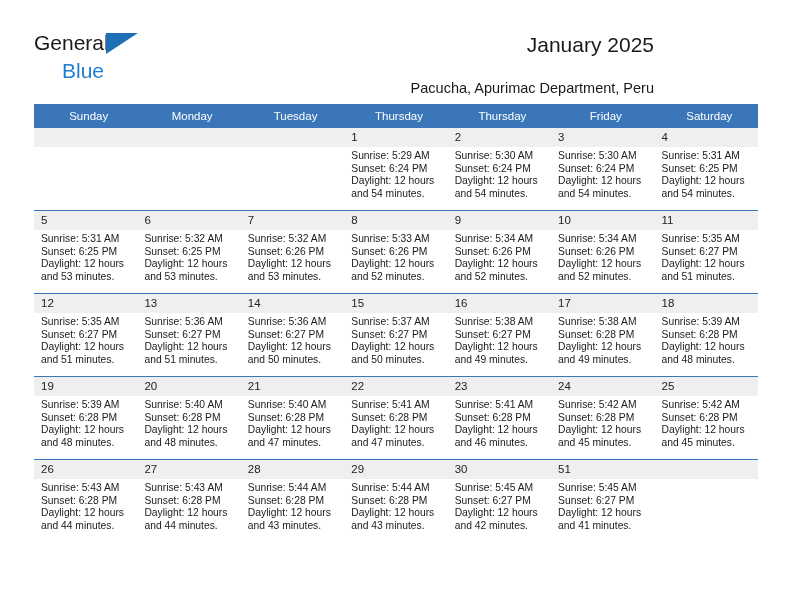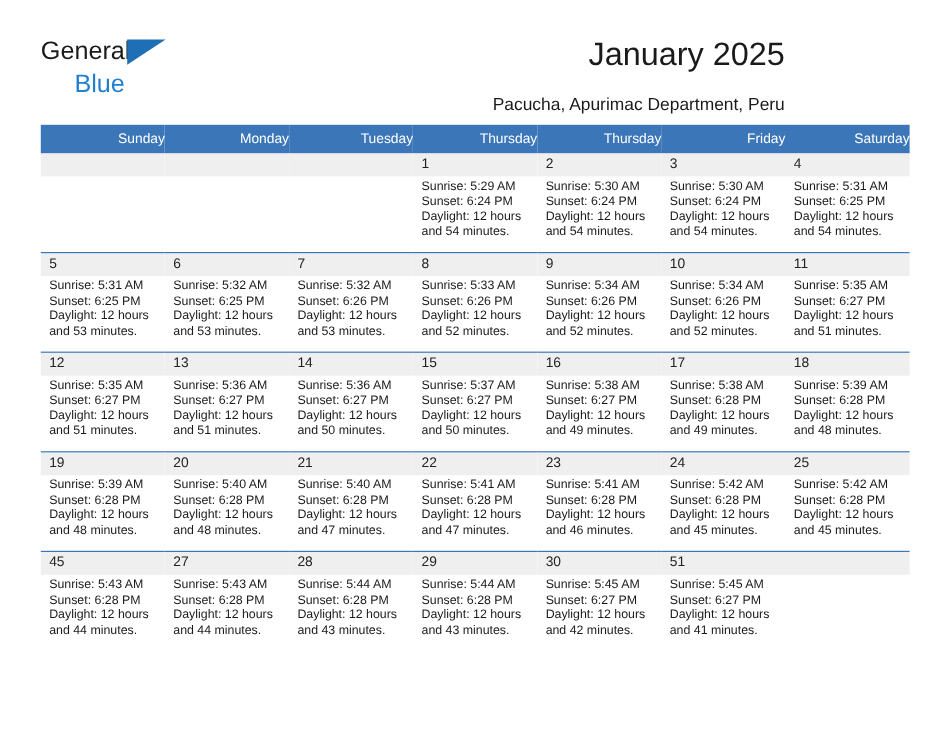--- a/index.html
+++ b/index.html
@@ -67,21 +67,21 @@
     line-height: 22px;
   }
 
   .title-block {
     position: absolute;
     right: 0;
     top: 0;
     text-align: right;
   }
   .cal-title {
-    font-size: 27px;
+    font-size: 21px;
     color: #1a1a1a;
     line-height: 34px;
     font-weight: normal;
     white-space: nowrap;
   }
   .cal-subtitle {
     font-size: 14.5px;
     color: #1a1a1a;
     line-height: 22px;
     margin-top: 15px;
@@ -96,21 +96,21 @@
     width: 724px;
     border-collapse: collapse;
     table-layout: fixed;
   }
 
   .calendar th {
     background: #3a76b8;
     color: #ffffff;
     font-size: 11.5px;
     font-weight: normal;
-    text-align: right;
+    text-align: center;
     padding: 5px 0 5px 6px;
     height: 14px;
     border: none;
   }
 
   .calendar td {
     width: 103.4px;
     height: 82px;
     vertical-align: top;
     padding: 0;
@@ -411,21 +411,21 @@
             <div class="info">
               <div>Sunrise: 5:42 AM</div>
               <div>Sunset: 6:28 PM</div>
               <div>Daylight: 12 hours</div>
               <div>and 45 minutes.</div>
             </div>
           </td>
         </tr>
         <tr>
           <td>
-            <span class="daynum">45</span>
+            <span class="daynum">26</span>
             <div class="info">
               <div>Sunrise: 5:43 AM</div>
               <div>Sunset: 6:28 PM</div>
               <div>Daylight: 12 hours</div>
               <div>and 44 minutes.</div>
             </div>
           </td>
           <td>
             <span class="daynum">27</span>
             <div class="info">

